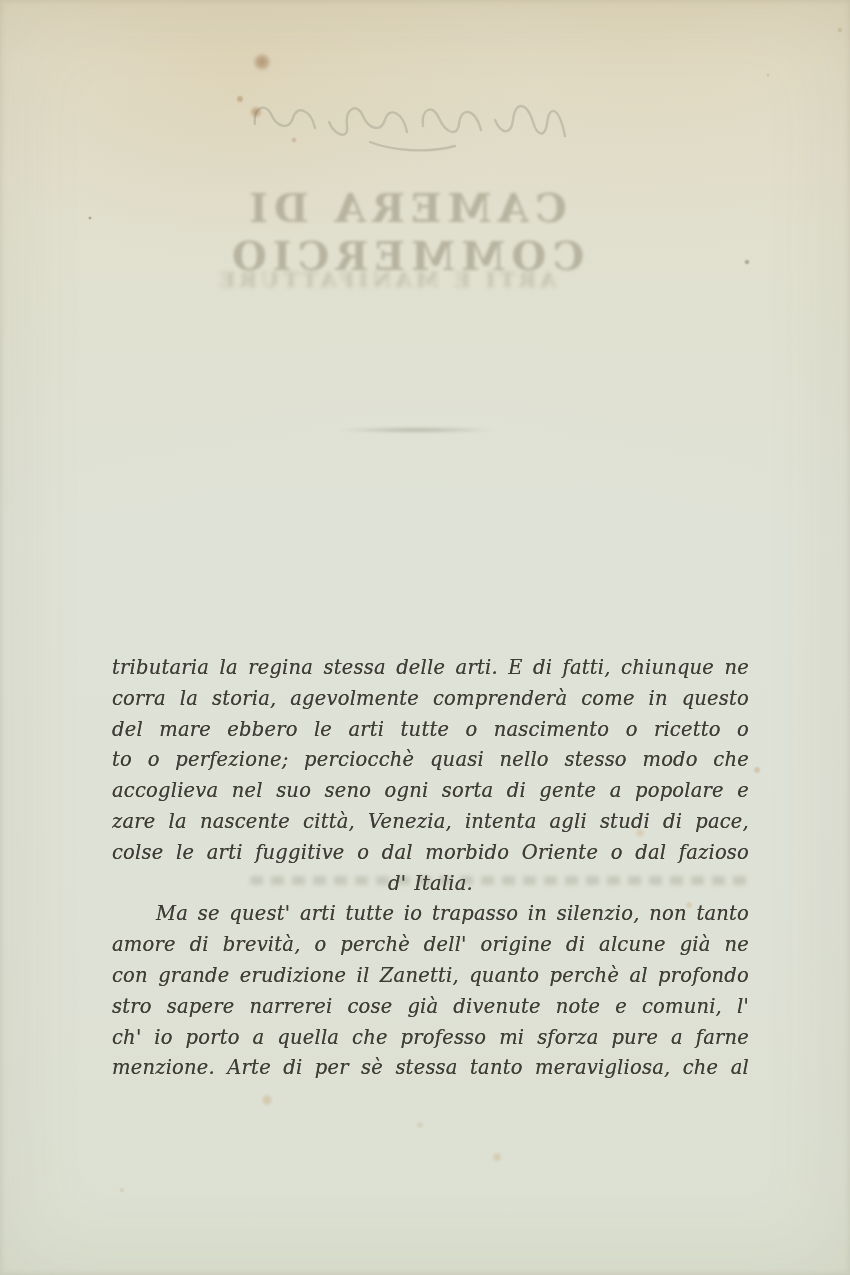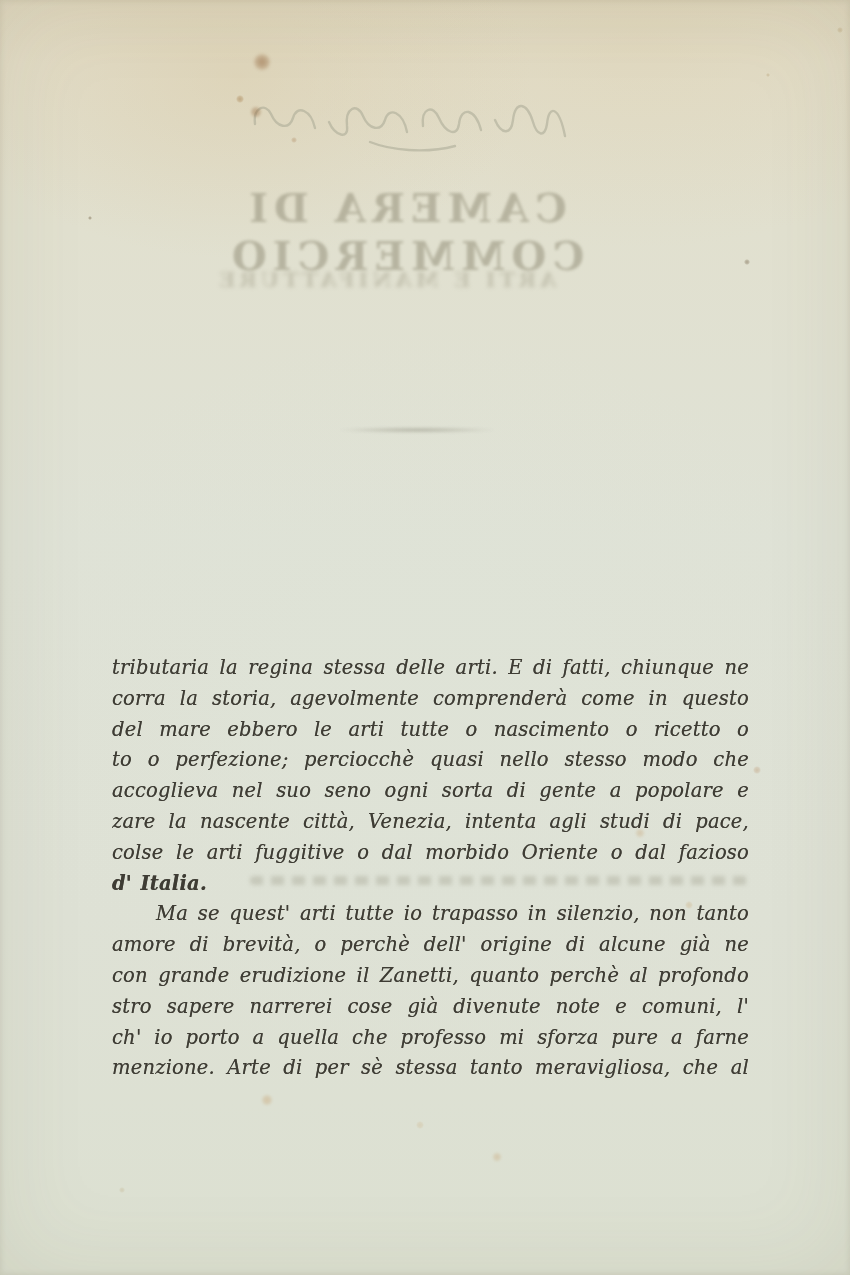--- a/index.html
+++ b/index.html
@@ -65,21 +65,21 @@
     letter-spacing:0.2px;
     word-spacing:1.5px;
   }
   .line{
     height:30.8px;line-height:30.8px;
     overflow:hidden;
     text-align:justify;
     white-space:normal;
   }
   .line::after{content:"";display:inline-block;width:100%;height:0;}
-  .line.no-just{text-align:left;font-weight:bold;}
+  .line.no-just{text-align:center;}
   .line.no-just::after{content:none;}
   .line.indent{text-indent:44px;}
 
   
   .spot{position:absolute;border-radius:50%;pointer-events:none;}
 </style>
 </head>
 <body>
 
 <div class="page">

